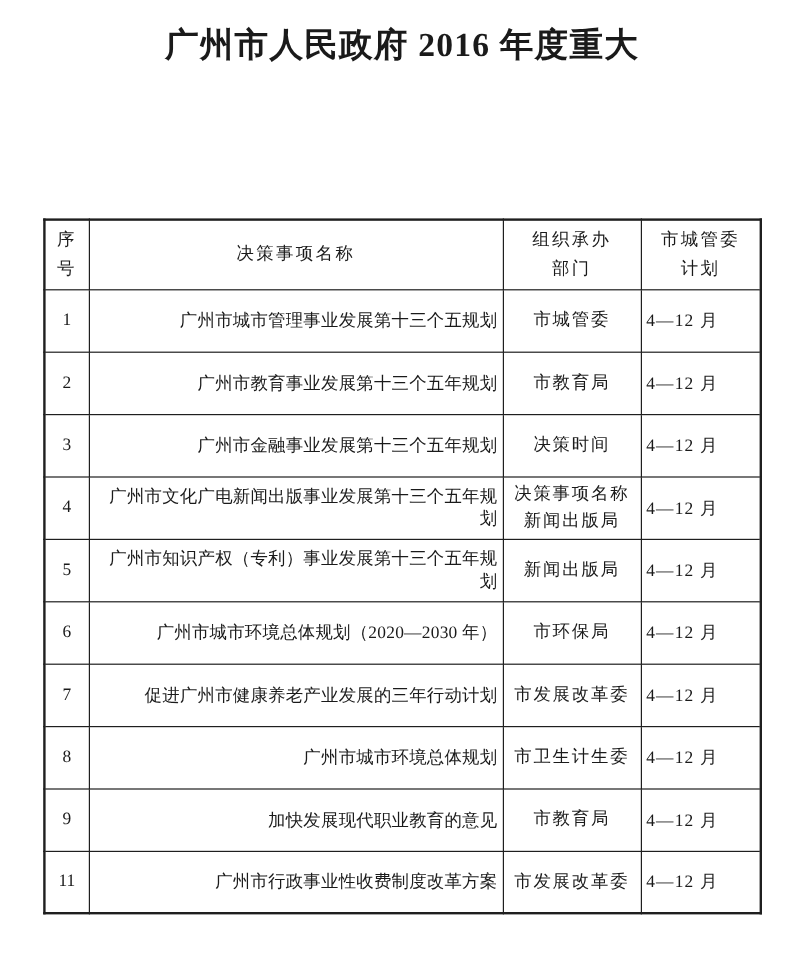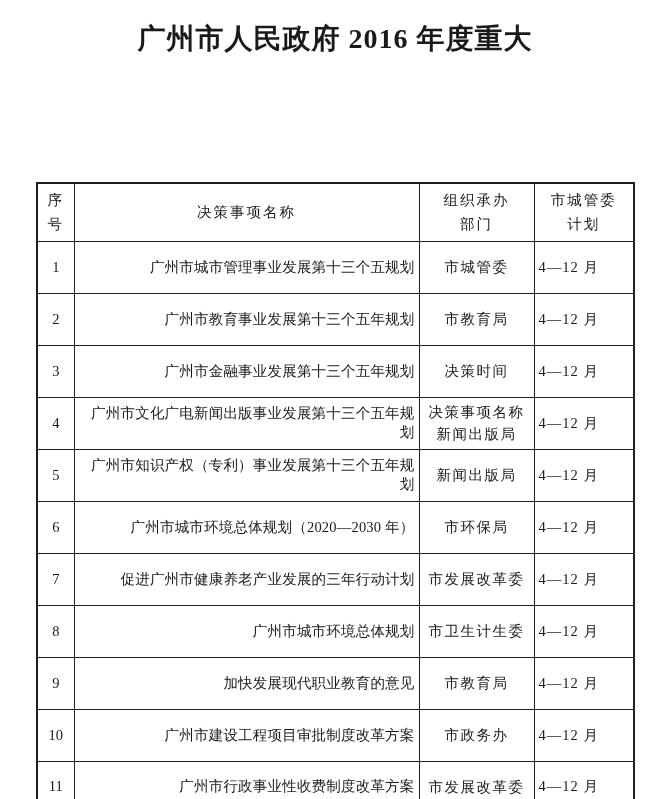--- a/index.html
+++ b/index.html
@@ -155,26 +155,20 @@
     <td class="c-time">4—12 月</td>
   </tr>
 
   <tr>
     <td class="c-no">9</td>
     <td class="c-name">加快发展现代职业教育的意见</td>
     <td class="c-dept">市教育局</td>
     <td class="c-time">4—12 月</td>
   </tr>
 
-  <tr>
-    <td class="c-no">10</td>
-    <td class="c-name">广州市建设工程项目审批制度改革方案</td>
-    <td class="c-dept">市政务办</td>
-    <td class="c-time">4—12 月</td>
-  </tr>
 
   <tr>
     <td class="c-no">11</td>
     <td class="c-name">广州市行政事业性收费制度改革方案</td>
     <td class="c-dept">市发展改革委</td>
     <td class="c-time">4—12 月</td>
   </tr>
 </tbody>
 </table>
 

